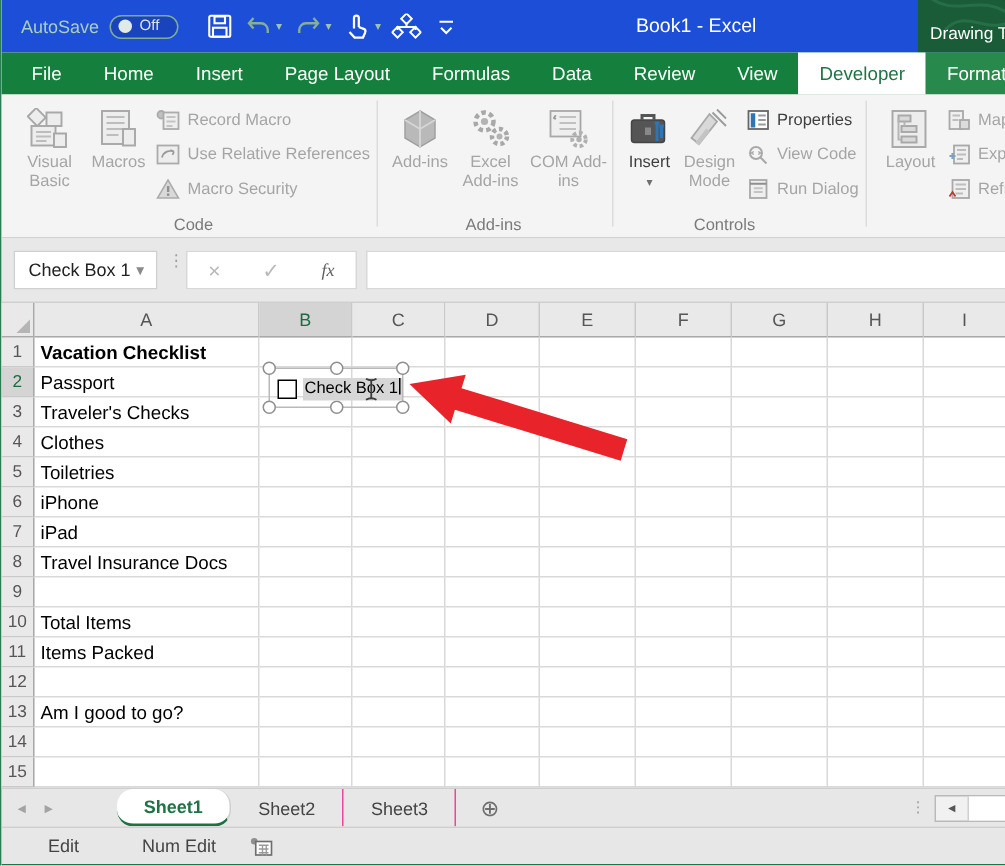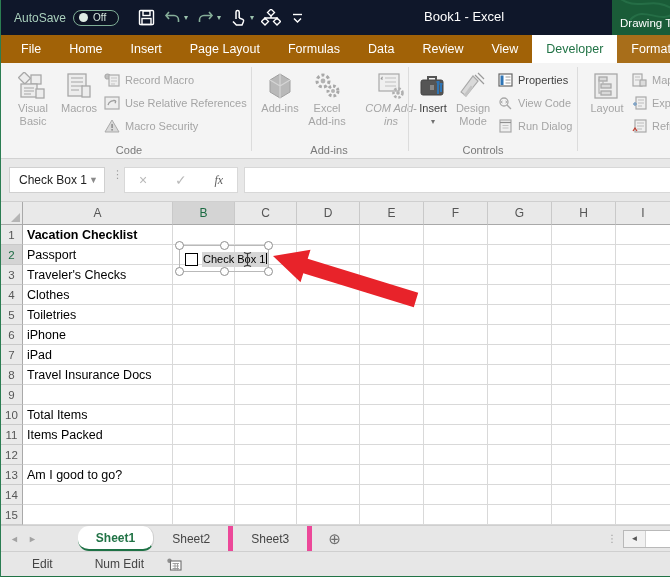--- a/index.html
+++ b/index.html
@@ -1,33 +1,33 @@
 <!DOCTYPE html>
 <html><head>
 <meta charset="utf-8">
 <style>
   * { margin:0; padding:0; box-sizing:border-box; }
   html,body { width:670px; height:577px; }
   body { font-family:"Liberation Sans", sans-serif; position:relative; overflow:hidden; background:#fff; border-left:1px solid #2b7d52; }
 
   
-  .titlebar { position:absolute; left:0; top:0; width:670px; height:35px; background:#0f172a; display:flex; align-items:center; }
+  .titlebar { position:absolute; left:0; top:0; width:670px; height:35px; background:#1d4ed8; display:flex; align-items:center; }
   .autosave-label { color:#a9cfbc; font-size:12px; margin-left:13px; }
   .autosave-pill { margin-left:7px; width:46px; height:16px; border:1px solid #7fae96; border-radius:9px; display:flex; align-items:center; padding:0 5px; gap:5px; background:rgba(0,0,0,.12); }
   .autosave-knob { width:9px; height:9px; border-radius:50%; background:#dfece5; }
   .autosave-state { color:#d7e8df; font-size:10px; }
   .qat { display:flex; align-items:center; margin-left:16px; gap:4px; }
   .qat-btn { display:flex; align-items:center; justify-content:center; width:22px; height:24px; }
   .qat-dd { color:#9cc3ae; font-size:8px; margin-left:-3px; margin-right:2px; }
   .win-title { position:absolute; left:423px; top:9px; color:#fff; font-size:13px; white-space:nowrap; }
   .ctx-block { position:absolute; right:0; top:0; width:59px; height:35px; background:#1a5c38; overflow:hidden; }
   .ctx-label { position:absolute; left:8px; bottom:6px; color:#fff; font-size:11.5px; white-space:nowrap; }
 
   
-  .tabrow { position:absolute; left:0; top:35px; width:670px; height:28px; background:#a16207; display:flex; align-items:stretch; padding-left:6px; }
+  .tabrow { position:absolute; left:0; top:35px; width:670px; height:28px; background:#15803d; display:flex; align-items:stretch; padding-left:6px; }
   .tab { color:#fff; font-size:12.5px; padding:0 14px; display:flex; align-items:center; white-space:nowrap; }
   .tab.active { background:#fff; color:#217346; }
   .tab.contextual { background:rgba(255,255,255,.08); }
 
   
   .ribbon { position:absolute; left:0; top:63px; width:670px; height:96px; background:#f4f4f4; border-bottom:1px solid #d2d2d2; overflow:hidden; }
   .gsep { position:absolute; top:4px; width:1px; height:84px; background:#dcdcdc; }
   .grouplabel { position:absolute; bottom:2px; font-size:11px; color:#7a7a7a; text-align:center; white-space:nowrap; }
   .bigbtn { position:absolute; top:5px; display:flex; flex-direction:column; align-items:center; gap:2px; font-size:11px; color:#a5a5a5; text-align:center; line-height:1.15; }
   .bigbtn.enabled { color:#3f3f3f; }
@@ -65,21 +65,21 @@
   .cb-square { width:13px; height:13px; border:1.5px solid #000; background:#fff; }
   .cb-label { margin-left:4px; background:#d6d6d6; font-size:11px; color:#000; padding:0 1px; line-height:15px; white-space:nowrap; }
   .cb-caret { display:inline-block; width:1px; height:11px; background:#000; vertical-align:-1px; margin-left:1px; }
   .ibeam { position:absolute; left:63px; top:5px; }
 
   .overlay-svg { position:absolute; left:0; top:0; width:670px; height:577px; pointer-events:none; }
 
   
   .sheetbar { position:absolute; left:0; top:525px; width:670px; height:26px; background:#e7e7e7; border-top:1px solid #cfcfcf; display:flex; align-items:stretch; font-size:12px; }
   .snav { color:#a3a3a3; font-size:9px; display:flex; align-items:center; padding:0 9px; }
-  .stab { display:flex; align-items:center; padding:0 18px; color:#444; border-right:5px solid #ec4899; }
+  .stab { display:flex; align-items:center; padding:0 18px; color:#444; border-right:1px solid #ec4899; }
   .stab.first { margin-left:32px;border-radius:11px; }
   .stab.active { background:#fff; color:#217346; font-weight:bold; border-bottom:2px solid #1e7145; border-right:1px solid #cfcfcf; }
   .addsheet { display:flex; align-items:center; padding:0 16px; color:#6e6e6e; font-size:15px; }
   .sb-right { margin-left:auto; display:flex; align-items:center; gap:8px; padding-right:0; }
   .sb-dots { color:#9d9d9d; font-size:10px; line-height:5px; text-align:center; width:8px; }
   .hscroll { display:flex; align-items:center; height:18px; border:1px solid #b9b9b9; background:#f1f1f1; }
   .hs-arrow { width:22px; height:16px; display:flex; align-items:center; justify-content:center; color:#555; font-size:8px; border-right:1px solid #d0d0d0; }
   .hs-thumb { width:24px; height:16px; background:#fff; }
 
   
@@ -255,21 +255,21 @@
           <g fill="#c2c2c2" stroke="#a8a8a8">
             <circle cx="11" cy="9" r="6" stroke-width="3" stroke-dasharray="3 2.2" fill="none"></circle>
             <circle cx="11" cy="9" r="2.4" fill="#b3b3b3" stroke="none"></circle>
             <circle cx="21" cy="19" r="5" stroke-width="3" stroke-dasharray="2.6 2" fill="none"></circle>
             <circle cx="21" cy="19" r="2" fill="#b3b3b3" stroke="none"></circle>
           </g>
         </svg>
     </span>
     <span>Excel Add-ins</span>
   </div>
-  <div class="bigbtn" style="left:364px; width:52px;font-style:italic;">
+  <div class="bigbtn" style="left:352px; width:52px;">
     <span class="icon-wrap">
       <svg width="30" height="28" viewBox="0 0 30 28">
           <g fill="#efefef" stroke="#a8a8a8" stroke-width="1.2">
             <rect x="3" y="2" width="20" height="17"></rect>
             <path d="M9 6 h11 M9 10 h11 M9 14 h11" stroke="#c0c0c0"></path>
             <path d="M5 6 l1.5 1.5 M6.5 4.8 L5 7.2" stroke="#9a9a9a"></path>
             <circle cx="22" cy="21" r="4.5" stroke-width="2.6" stroke-dasharray="2.4 1.8" fill="none" stroke="#b0b0b0"></circle>
             <circle cx="22" cy="21" r="1.8" fill="#b0b0b0" stroke="none"></circle>
           </g>
         </svg>

